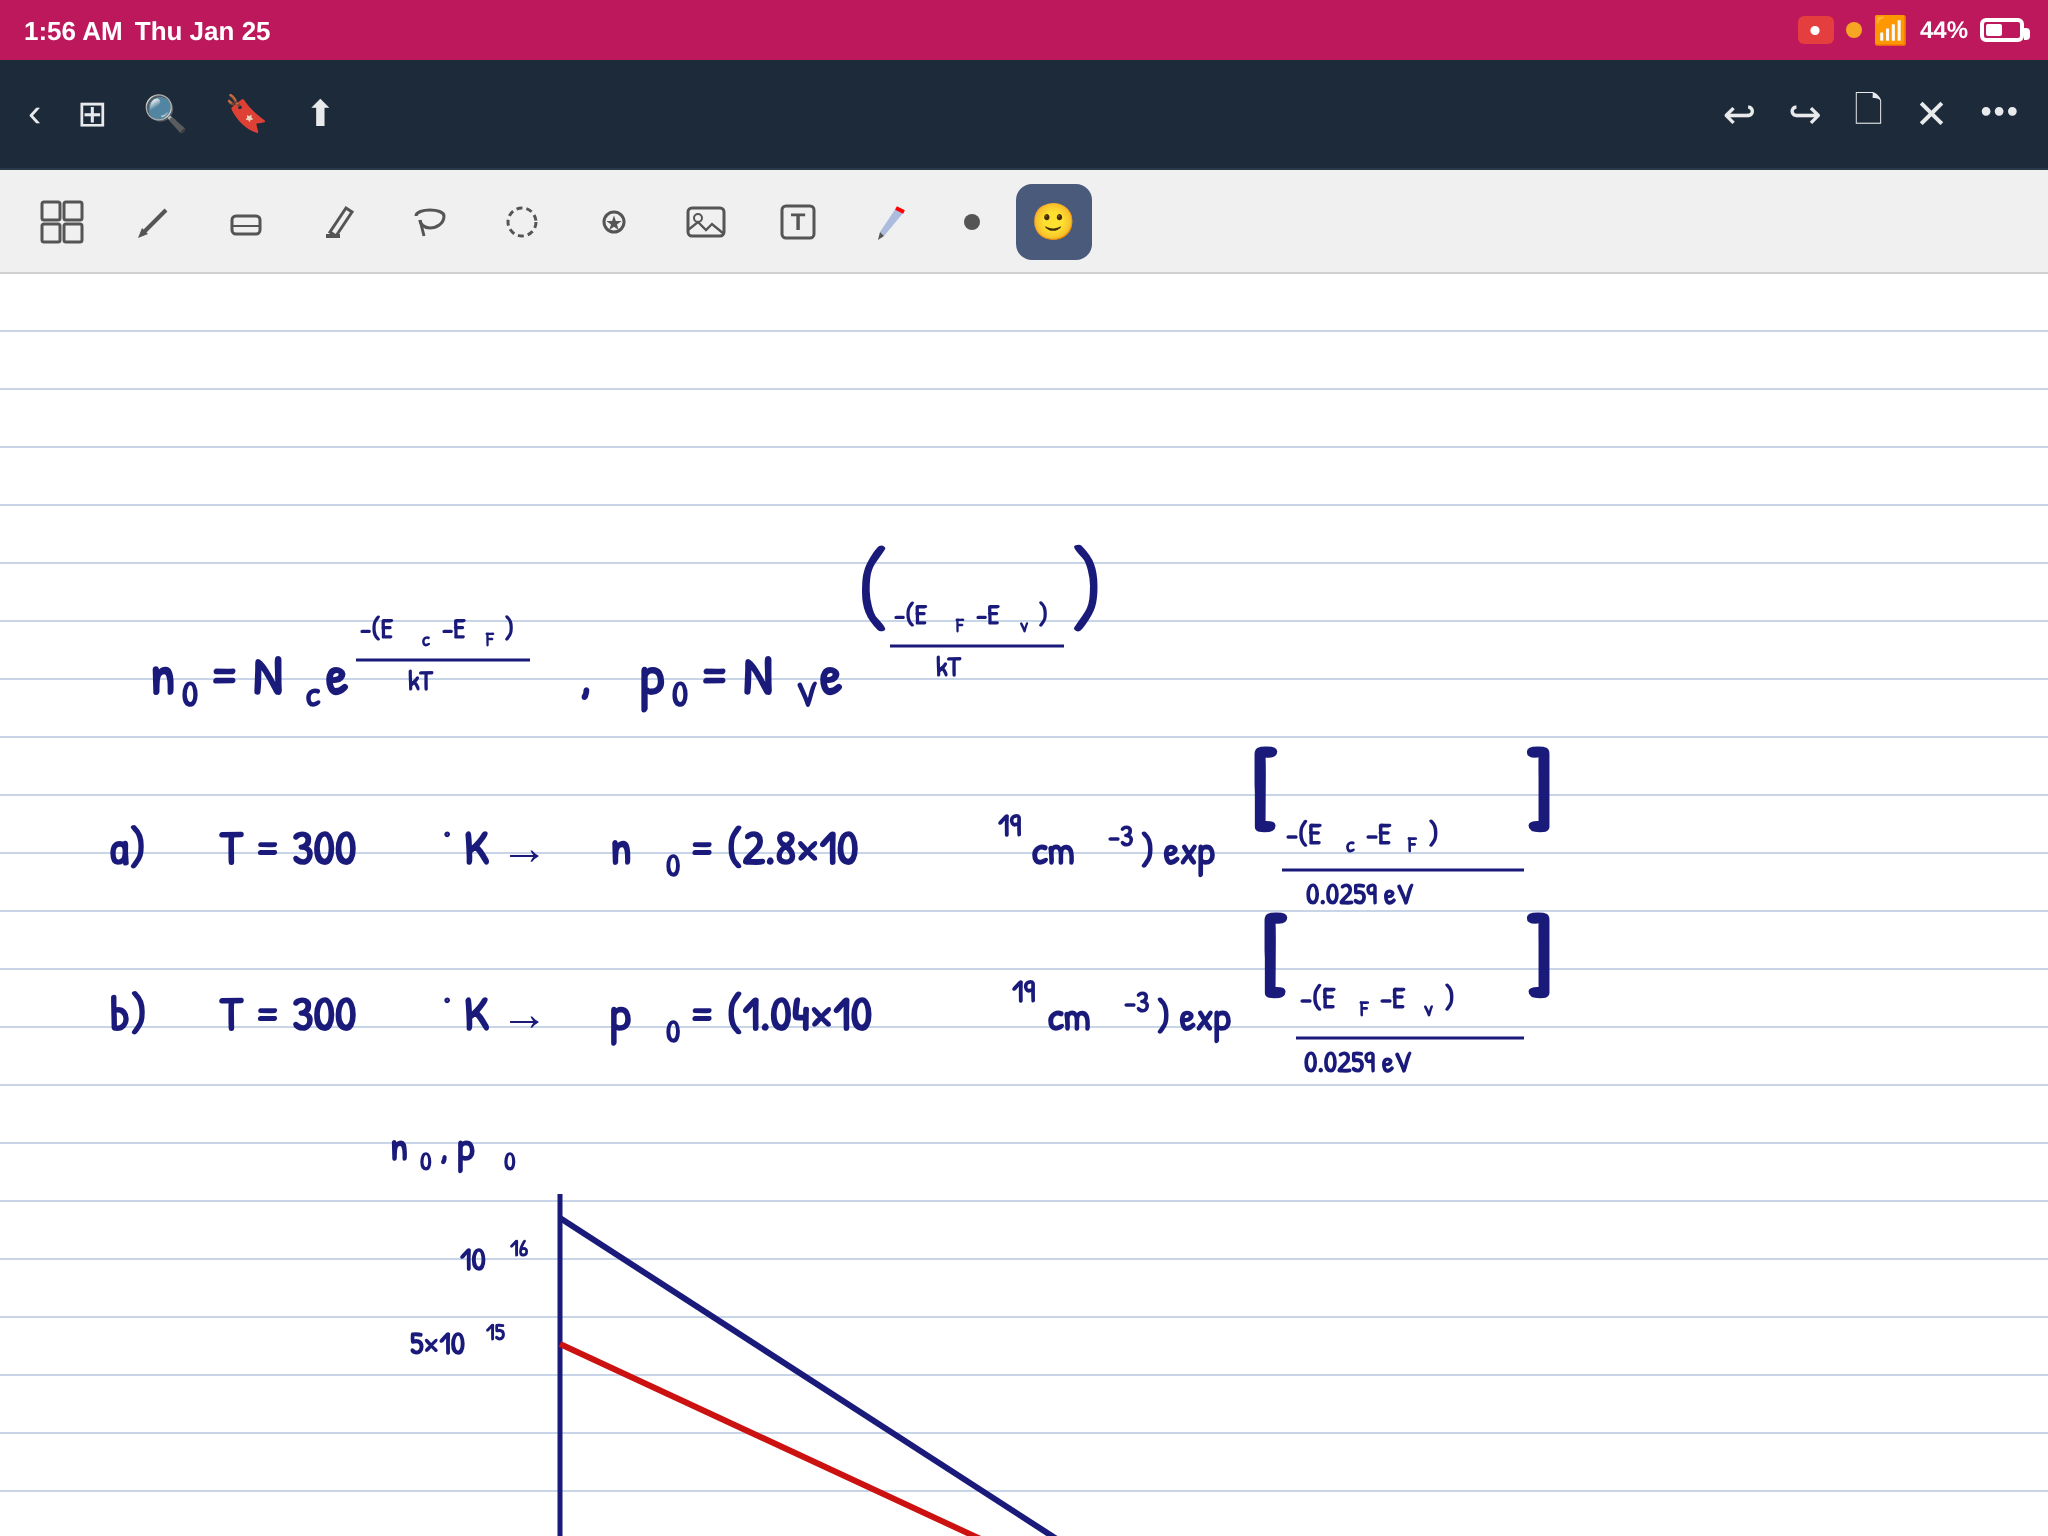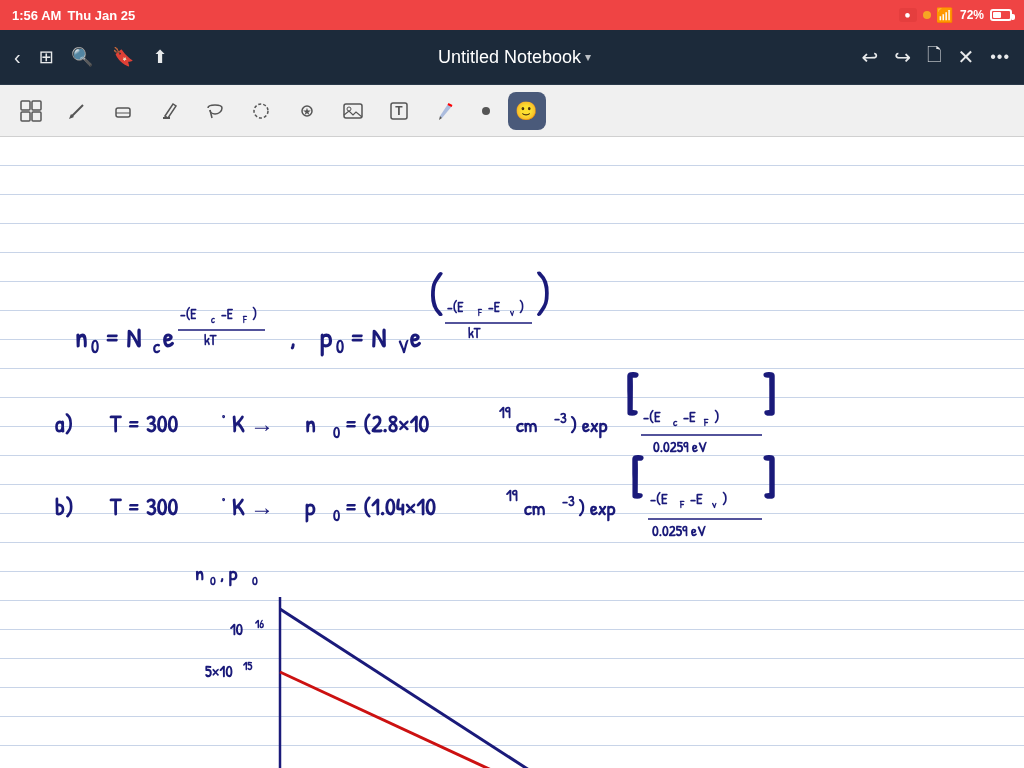--- a/index.html
+++ b/index.html
@@ -1,21 +1,21 @@
 <!DOCTYPE html>
 <html><head>
   <meta charset="utf-8">
   <style>
     * { margin: 0; padding: 0; box-sizing: border-box; }
     body { width: 1024px; height: 768px; overflow: hidden; font-family: -apple-system, sans-serif; background: #1c2a3a; }
 
     
     #status-bar {
       height: 30px;
-      background: #ef4444;
+      background: #be185d;
       display: flex;
       align-items: center;
       justify-content: space-between;
       padding: 0 12px;
       color: white;
       font-size: 13px;
       font-weight: 600;
     }
     #status-left { display: flex; align-items: center; gap: 6px; }
     #status-right { display: flex; align-items: center; gap: 6px; font-size: 12px; }
@@ -108,41 +108,37 @@
 <div id="status-bar">
   <div id="status-left">
     <span>1:56 AM</span>
     <span>Thu Jan 25</span>
   </div>
   <div id="status-right">
     <div class="rec-icon">⏺</div>
     <div class="dot-orange"></div>
 
     <span style="font-size:14px;">📶</span>
-    <span>72%</span>
+    <span>44%</span>
     <div class="battery-icon">
       <div class="battery-body">
           <div class="battery-fill"></div>
         </div>
     </div>
   </div>
 </div>
 
 <div id="title-bar">
   <div id="title-left">
     <span class="title-icon">‹</span>
     <span class="title-icon" style="font-size:18px;">⊞</span>
     <span class="title-icon" style="font-size:18px;">🔍</span>
     <span class="title-icon" style="font-size:18px;">🔖</span>
     <span class="title-icon" style="font-size:18px;">⬆</span>
   </div>
-  <div id="title-center">
-    <span>Untitled Notebook</span>
-    <span class="chevron-down">▾</span>
-  </div>
   <div id="title-right">
     <span class="title-icon">↩</span>
     <span class="title-icon">↪</span>
     <span class="title-icon" style="font-size:18px;">🗋</span>
     <span class="title-icon">✕</span>
     <span class="title-icon" style="font-size:16px; letter-spacing:1px;">•••</span>
   </div>
 </div>
 
 <div id="toolbar">

